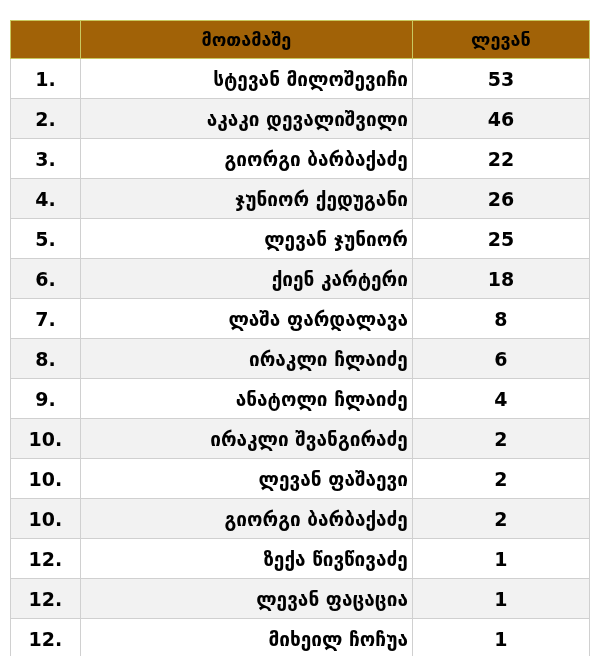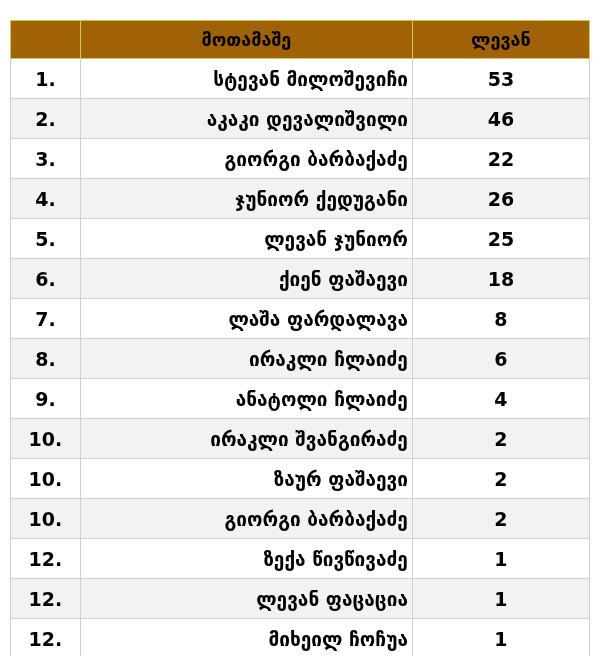--- a/index.html
+++ b/index.html
@@ -109,21 +109,21 @@
         <td class="name">ჯუნიორ  ქედუგანი</td>
         <td class="goals">26</td>
       </tr>
       <tr>
         <td class="rank">5.</td>
         <td class="name">ლევან ჯუნიორ</td>
         <td class="goals">25</td>
       </tr>
       <tr class="alt">
         <td class="rank">6.</td>
-        <td class="name">ქიენ ფაშაევი</td>
+        <td class="name">ქიენ კარტერი</td>
         <td class="goals">18</td>
       </tr>
       <tr>
         <td class="rank">7.</td>
         <td class="name">ლაშა ფარდალავა</td>
         <td class="goals">8</td>
       </tr>
       <tr class="alt">
         <td class="rank">8.</td>
         <td class="name">ირაკლი ჩლაიძე</td>
@@ -134,21 +134,21 @@
         <td class="name">ანატოლი ჩლაიძე</td>
         <td class="goals">4</td>
       </tr>
       <tr class="alt">
         <td class="rank">10.</td>
         <td class="name">ირაკლი შვანგირაძე</td>
         <td class="goals">2</td>
       </tr>
       <tr>
         <td class="rank">10.</td>
-        <td class="name">ზაურ ფაშაევი</td>
+        <td class="name">ლევან ფაშაევი</td>
         <td class="goals">2</td>
       </tr>
       <tr class="alt">
         <td class="rank">10.</td>
         <td class="name">გიორგი ბარბაქაძე</td>
         <td class="goals">2</td>
       </tr>
       <tr>
         <td class="rank">12.</td>
         <td class="name">ზექა წივწივაძე</td>

